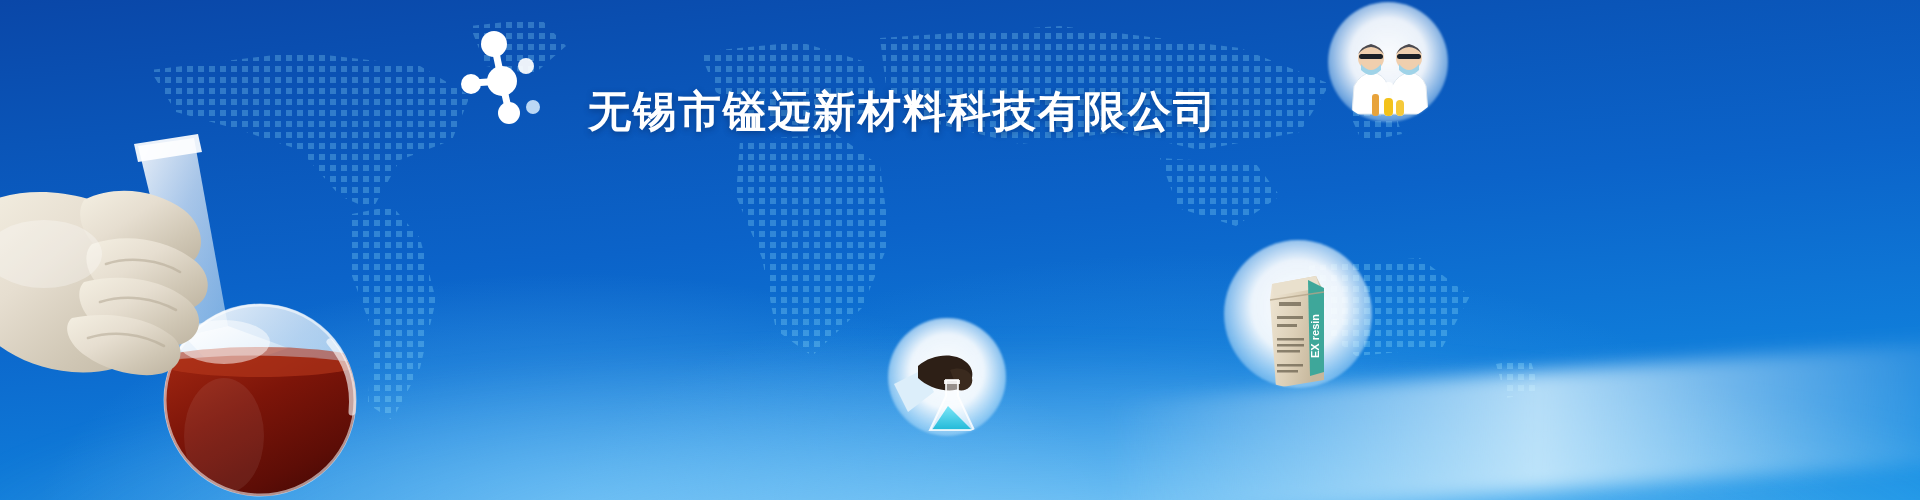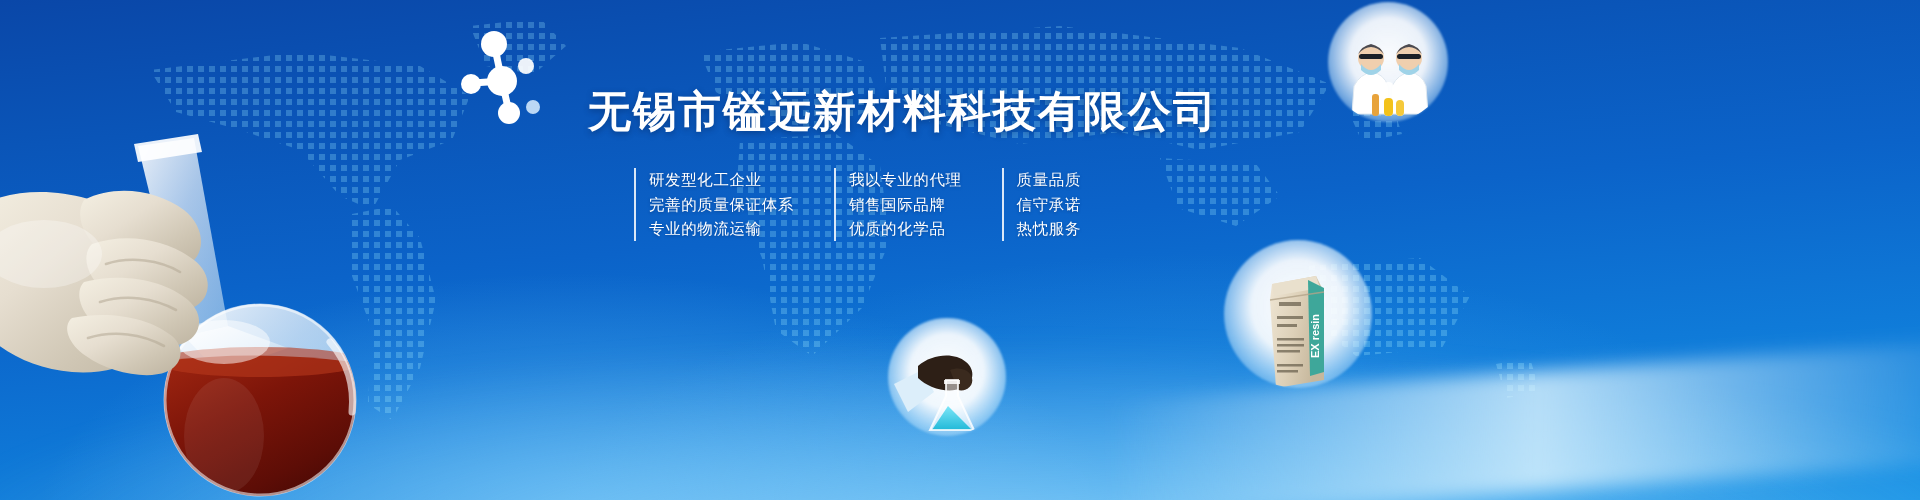--- a/index.html
+++ b/index.html
@@ -194,37 +194,20 @@
       <path d="M112 198 C138 190 166 194 188 206"></path>
       <path d="M100 234 C126 226 154 230 176 242"></path>
     </g>
 
     <ellipse cx="56" cy="150" rx="58" ry="34" fill="#ffffff" opacity=".3"></ellipse>
   </svg>
 
   <div class="textblock">
     <div class="title">无锡市镒远新材料科技有限公司</div>
 
-    <div class="cols">
-      <div class="col">
-        <p>研发型化工企业</p>
-        <p>完善的质量保证体系</p>
-        <p>专业的物流运输</p>
-      </div>
-      <div class="col">
-        <p>我以专业的代理</p>
-        <p>销售国际品牌</p>
-        <p>优质的化学品</p>
-      </div>
-      <div class="col">
-        <p>质量品质</p>
-        <p>信守承诺</p>
-        <p>热忱服务</p>
-      </div>
-    </div>
   </div>
 
   <div class="badge" id="badge-scientists">
     <div class="halo"></div>
     <div class="inner">
       <svg viewBox="0 0 120 120" width="120" height="120" aria-hidden="true">
         <g>
 
           <path d="M24 112 L26 84 Q32 72 44 70 Q56 72 60 84 L62 112 Z" fill="#ffffff" stroke="#dfe8f0" stroke-width="1"></path>
           <circle cx="43" cy="56" r="13" fill="#f0cfae"></circle>

